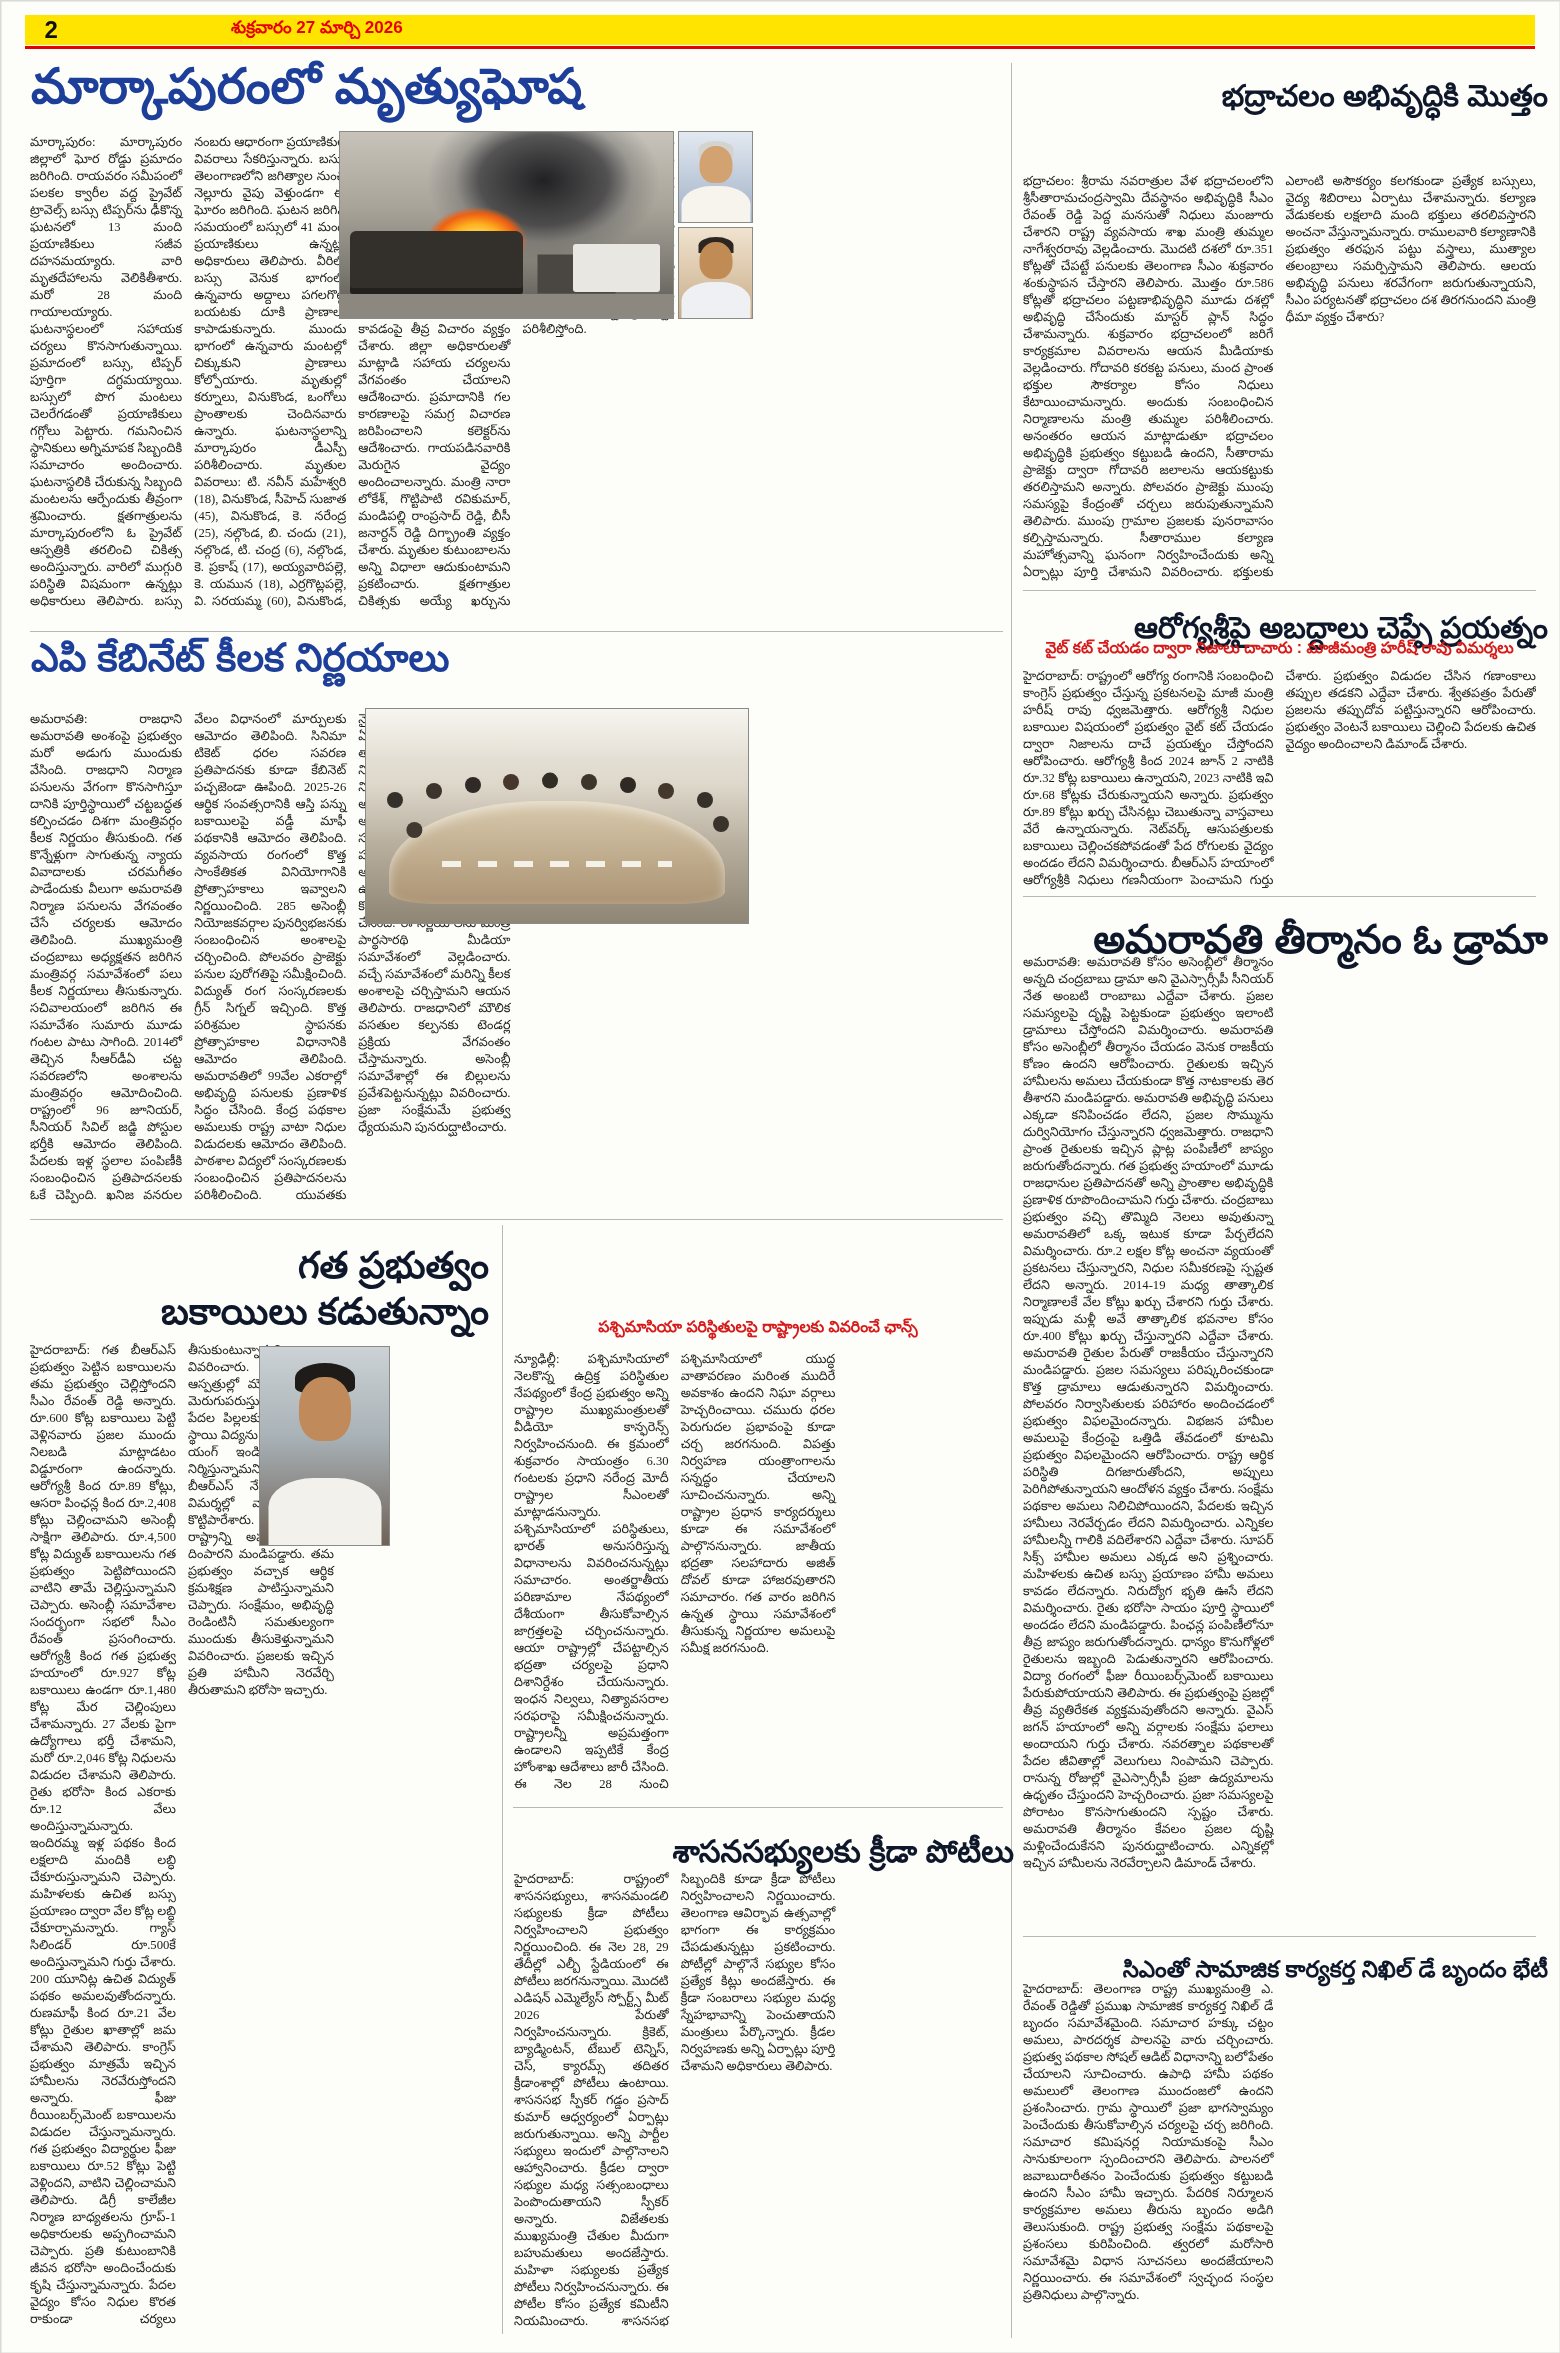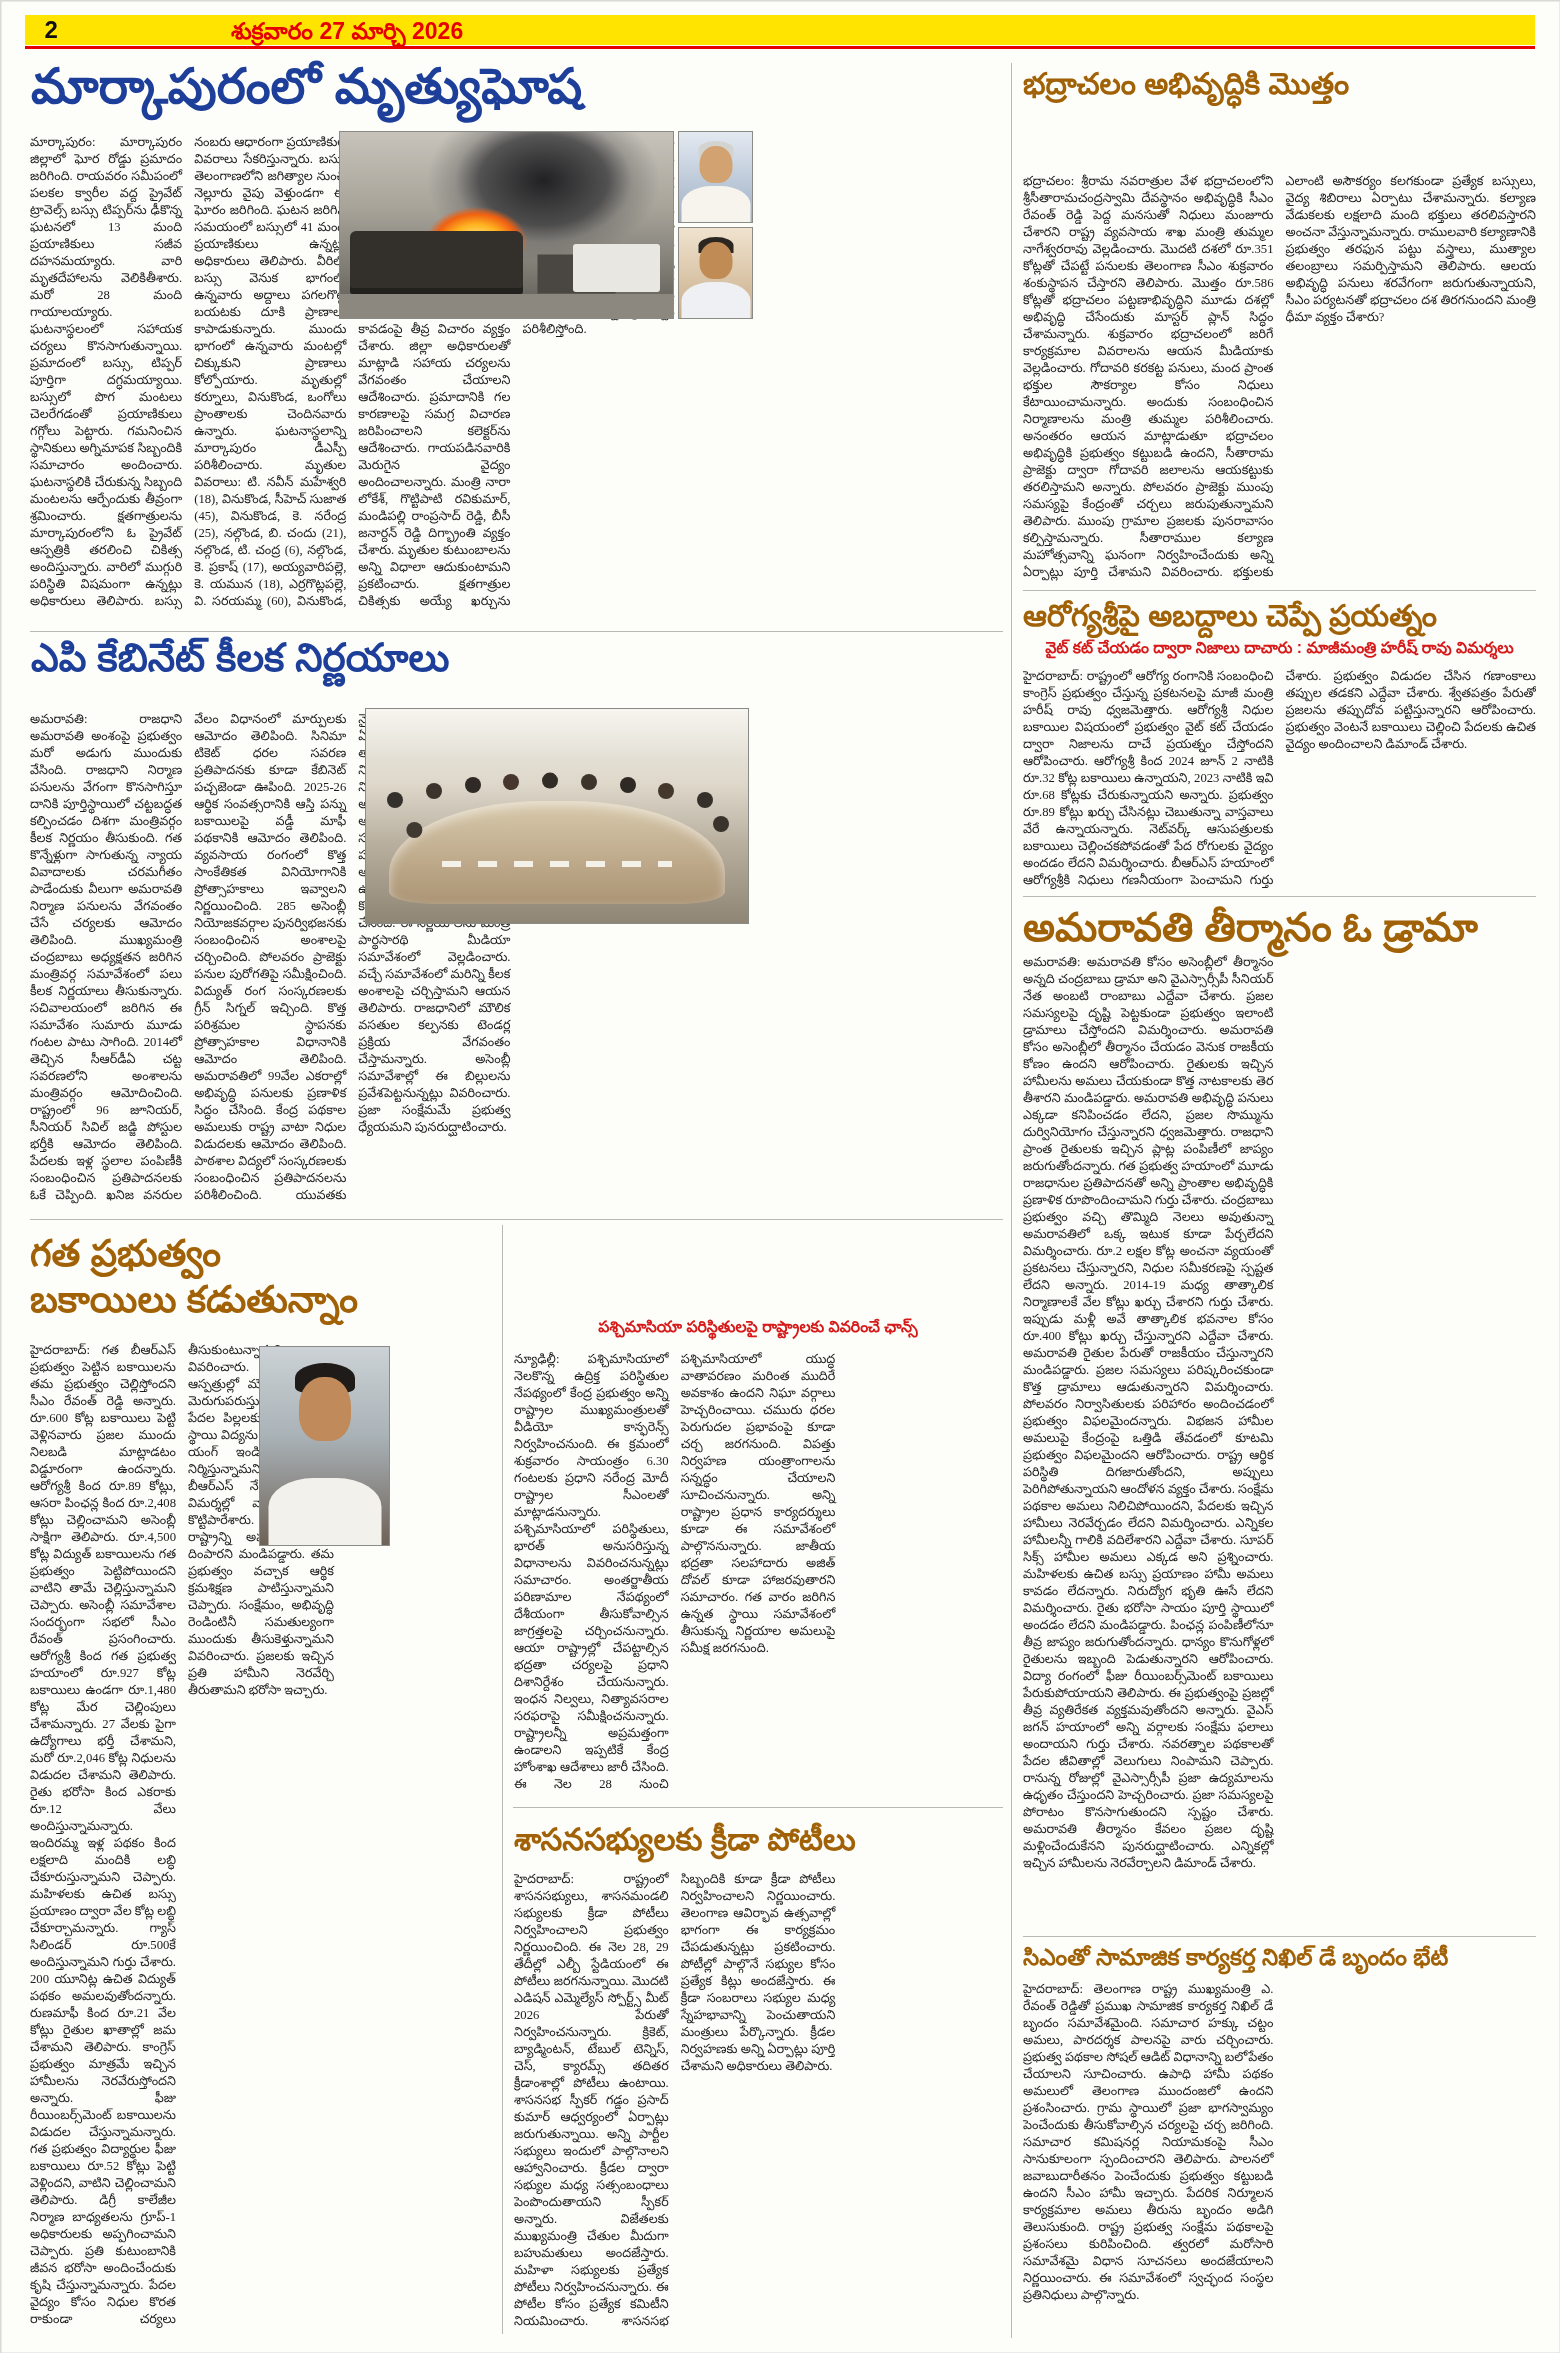--- a/index.html
+++ b/index.html
@@ -6,32 +6,32 @@
   html,body { margin:0; padding:0; background:#9b9b9b; }
   .page { position:relative; width:1561px; height:2354px; background:#fdfdfa; margin:0 auto;
           font-family:"Liberation Serif", serif; box-shadow: inset 0 0 0 1.5px #d9d9d6; overflow:hidden; }
   .abs { position:absolute; }
 
   
   .topbar { position:absolute; left:25px; top:15px; width:1510px; height:30px; background:#ffe400;
             display:flex; align-items:center; }
   .pagenum { font-family:"Liberation Sans",sans-serif; font-weight:bold; font-size:24px; color:#111; margin-left:19.4px; }
   .dateline { position:absolute; left:231px; top:1.5px; font-family:"Liberation Sans",sans-serif;
-              font-weight:bold; font-size:23px; color:#e60000; }
+              font-weight:bold; font-size:17px; color:#e60000; }
   .redrule { position:absolute; left:25px; top:46px; width:1510px; height:3px; background:#e60000; }
 
   
   .vline { position:absolute; width:0.7px; background:#b8b8b4; }
   .hline { position:absolute; height:0.7px; background:#b8b8b4; }
 
   
   .head-blue  { position:absolute; margin:0; color:#1d3f9a; font-family:"Liberation Sans",sans-serif;
                 font-weight:700; line-height:1.05; }
-  .head-black { position:absolute; margin:0; color:#a16207; font-family:"Liberation Sans",sans-serif;
-                font-weight:700; text-align:left; line-height:1.1; }
+  .head-black { position:absolute; margin:12px; color:#0f172a; font-family:"Liberation Sans",sans-serif;
+                font-weight:700; text-align:right; line-height:1.1; }
   .subhead-red{ position:absolute; margin:0; color:#d61a1a; font-family:"Liberation Sans",sans-serif;
                 font-weight:700; text-align:center; font-size:15.7px; }
 
   
   .body-text { position:absolute; text-align:justify; font-size:12.7px; line-height:17px; color:#1b1b1b;
                column-gap:12px; column-fill:auto; overflow:hidden; word-break:break-word; }
   .cols-2 { column-count:2; } .cols-3 { column-count:3; } .cols-6 { column-count:6; }
 
   
   .photo { position:absolute; overflow:hidden; border:0.7px solid #8a8a86; background:#cfccc4; }

